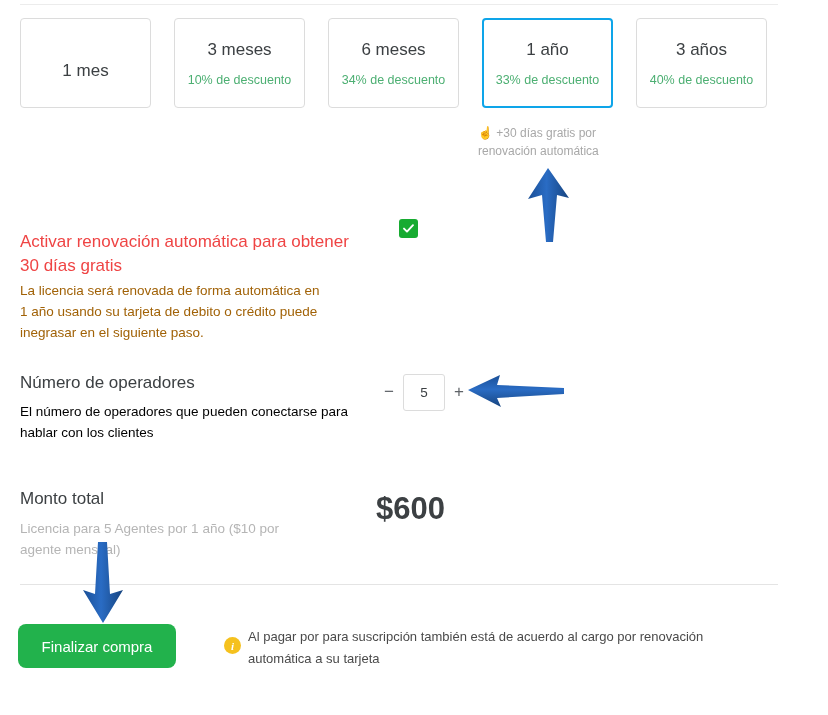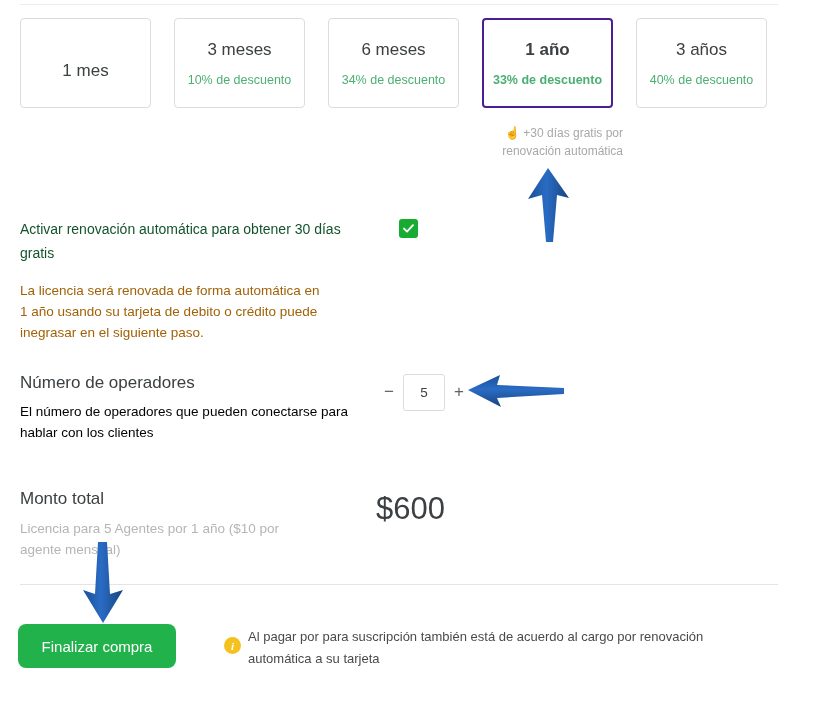--- a/index.html
+++ b/index.html
@@ -48,60 +48,59 @@
     border: 1px solid #dcdcdc;
     border-radius: 4px;
     background: #fff;
     display: flex;
     flex-direction: column;
     align-items: center;
     justify-content: center;
     cursor: pointer;
   }
   .plan-card.selected {
-    border: 2px solid #4c1d95;
-    font-weight: bold;
+    border: 2px solid #0ea5e9;
   }
   .plan-title {
     font-size: 17px;
     color: #3c4043;
     line-height: 1.25;
   }
   .plan-discount {
     font-size: 12.5px;
     color: #4caf72;
     margin-top: 13px;
   }
   .plan-card:first-child .plan-title { margin-top: 16px; text-align: center; }
 
   
   .bonus-note {
     position: absolute;
     left: 478px;
     top: 124px;
     width: 145px;
-    text-align: right;
+    text-align: left;
     font-size: 12px;
     line-height: 18px;
     color: #a8a8a8;
   }
   .bonus-note .hand {
     color: #f0c040;
     font-size: 12px;
   }
 
   
   .autorenew-title {
     position: absolute;
     left: 20px;
-    top: 217px;
+    top: 230px;
     width: 340px;
-    font-size: 14px;
+    font-size: 17px;
     line-height: 24px;
-    color: #14532d;
+    color: #ef4444;
   }
   .autorenew-desc {
     position: absolute;
     left: 20px;
     top: 280px;
     width: 300px;
     font-size: 13.5px;
     line-height: 21px;
     color: #a16207;
   }
@@ -187,21 +186,21 @@
     line-height: 21px;
     color: #b5b5b5;
   }
   .total-amount {
     position: absolute;
     left: 376px;
     top: 489px;
     font-size: 31px;
     line-height: 40px;
     color: #3c4043;
-    font-weight: 400;
+    font-weight: 700;
   }
 
   
   .divider {
     position: absolute;
     left: 20px;
     top: 584px;
     width: 758px;
     height: 1px;
     background: #e4e4e4;

